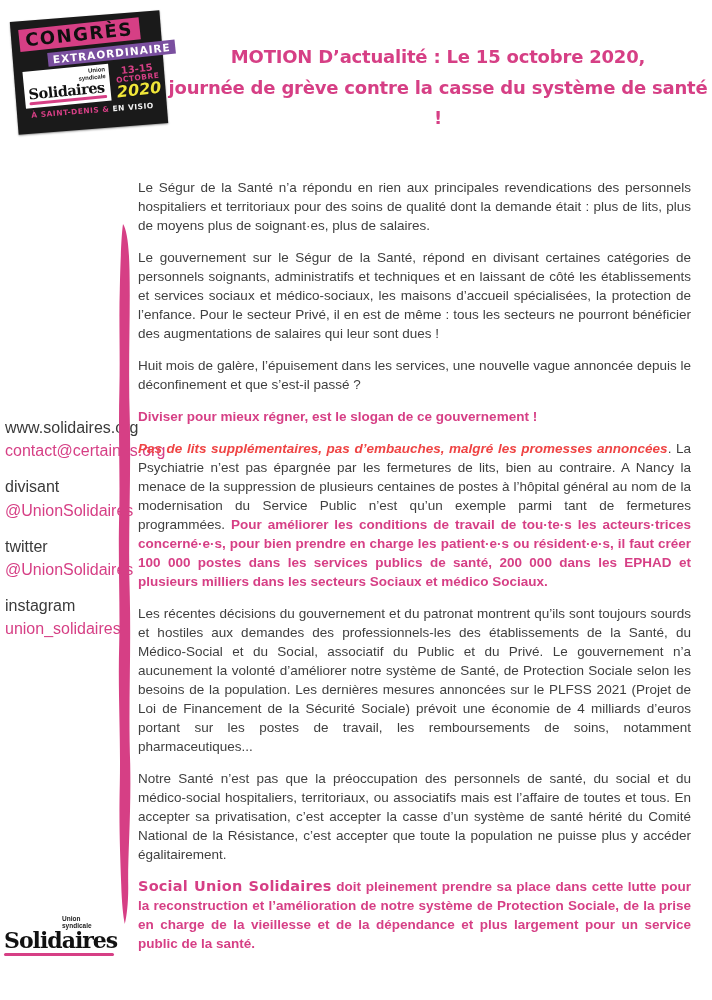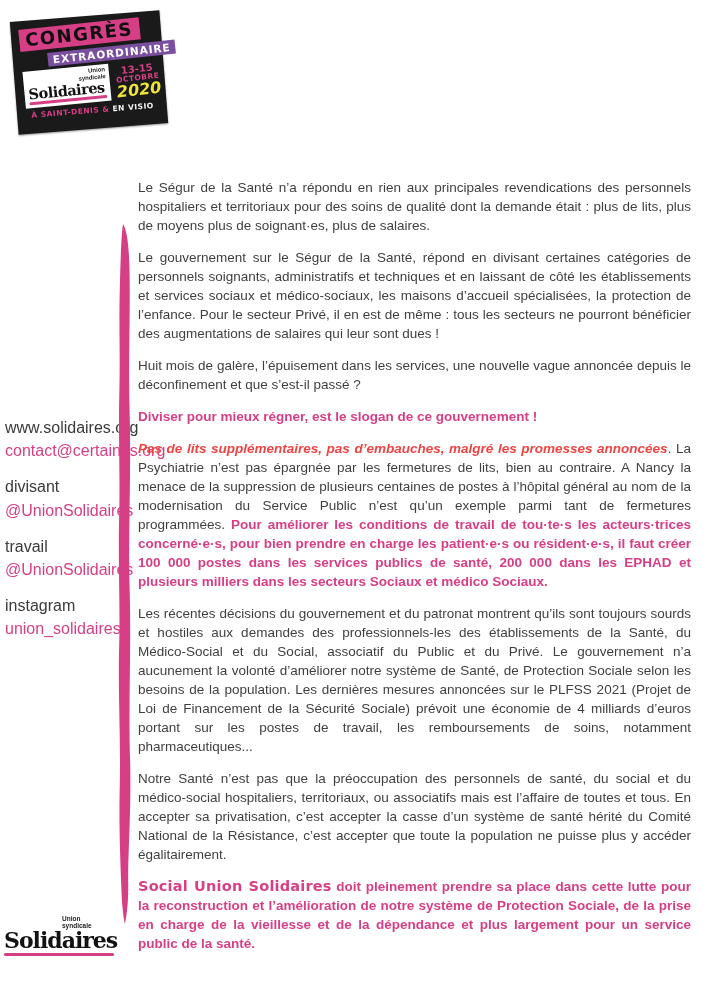--- a/index.html
+++ b/index.html
@@ -91,32 +91,36 @@
         <div class="d-range">13-15</div>
         <div class="d-month">OCTOBRE</div>
         <div class="d-year">2020</div>
       </div>
     </div>
     <div class="location">
       <span class="loc-pink">À SAINT-DENIS &amp;</span><span class="loc-white"> EN VISIO</span>
     </div>
   </div>
 
+  <div class="main-title">
+    <div>MOTION D’actualité : Le 15 octobre 2020,</div>
+    <div>journée de grève contre la casse du système de santé !</div>
+  </div>
 
   <div class="sidebar">
     <div class="sb-group">
       <div class="sb-black">www.solidaires.org</div>
       <div class="sb-pink">contact@certaines.org</div>
     </div>
     <div class="sb-group">
       <div class="sb-black">divisant</div>
       <div class="sb-pink">@UnionSolidaires</div>
     </div>
     <div class="sb-group">
-      <div class="sb-black">travail</div>
+      <div class="sb-black">twitter</div>
       <div class="sb-pink">@UnionSolidaires</div>
     </div>
     <div class="sb-group">
       <div class="sb-black">instagram</div>
       <div class="sb-pink">union_solidaires</div>
     </div>
   </div>
 
   <svg class="brush" viewBox="0 0 22 700" aria-hidden="true">
     <path fill="#d63f85" d="M9 0

